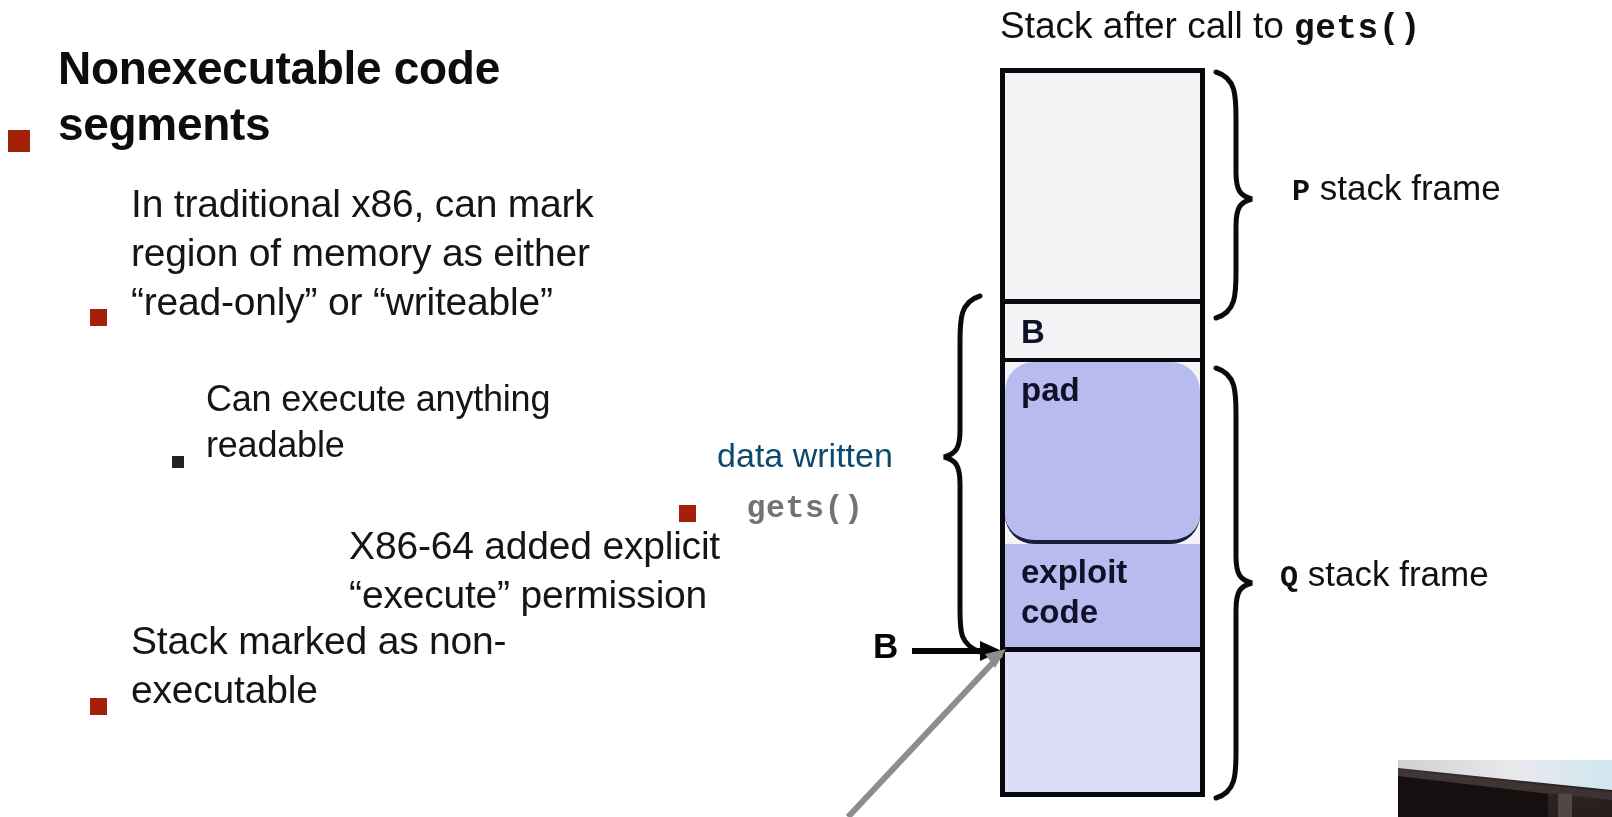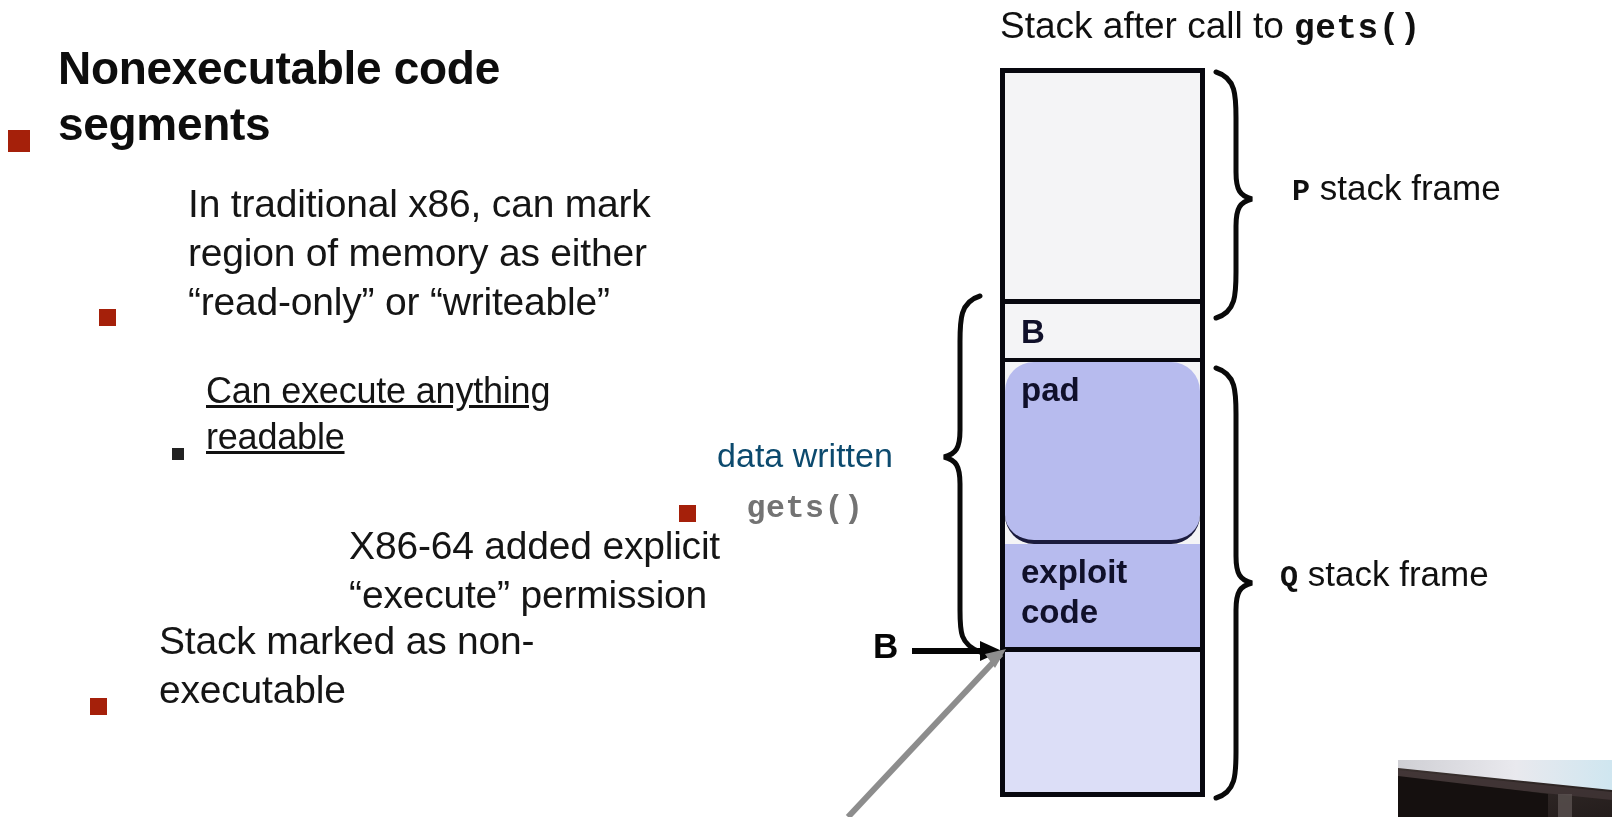--- a/index.html
+++ b/index.html
@@ -79,24 +79,24 @@
   .lvl3-text {
     font-size: 36px;
     font-weight: 400;
     line-height: 1.28;
     letter-spacing: -0.2px;
     color: #151515;
   }
 
   
   #row-nonexec   { left: 8px;   top: 40px;  width: 700px; }
-  #row-trad      { left: 99px;  top: 180px; width: 630px; gap: 48px; }
-  #row-canexec   { left: 172px; top: 368px; width: 550px; text-decoration: underline; }
+  #row-trad      { left: 90px;  top: 180px; width: 630px; }
+  #row-canexec   { left: 172px; top: 376px; width: 550px; }
   #row-x8664     { left: 90px;  top: 488px; width: 630px; flex-direction: column; }
-  #row-stacknx   { left: 90px;  top: 617px; width: 630px; gap: 28px; }
+  #row-stacknx   { left: 90px;  top: 617px; width: 630px; }
 
   
   .diagram {
     position: absolute;
     left: 680px;
     top: 0px;
     width: 932px;
     height: 817px;
   }
 

